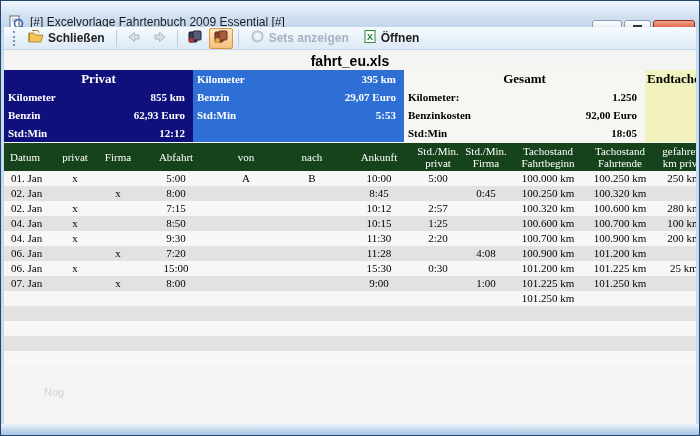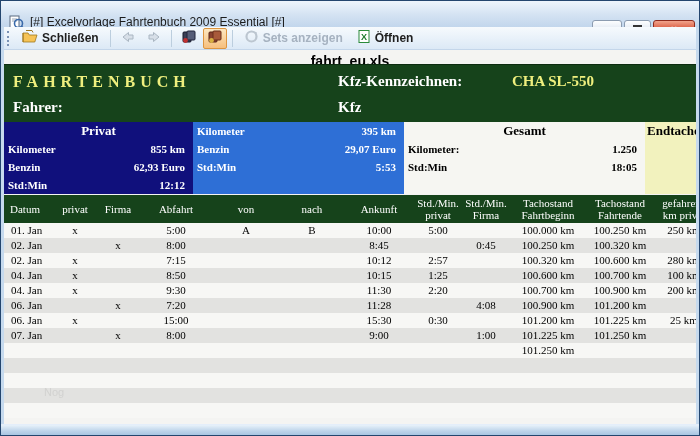--- a/index.html
+++ b/index.html
@@ -31,42 +31,42 @@
     width:42px;border-color:#8f2a1c;
     background:linear-gradient(#f2a48c,#df6a50 40%,#c23c28);
     color:#fff;font-weight:bold;font-size:11px;
   }
   .glyph-min{width:9px;height:3px;background:#333;margin-top:7px;}
   .glyph-max{width:9px;height:8px;border:2px solid #333;}
   
   .toolbar{
     height:23px;flex:none;margin:0 3px;display:flex;align-items:center;
     background:linear-gradient(#f6fafd,#dce9f6);
-    border-bottom:1px solid #c4d6ea;padding:0 2px;gap:2px;
+    border-bottom:1px solid #c4d6ea;padding:0 8px;gap:2px;
   }
   .grip{width:3px;height:15px;border-left:2px dotted #7a92b4;margin:0 4px 0 1px;}
   .tb-sep{width:1px;height:17px;background:#bccede;margin:0 3px;}
   .tb-btn{
     display:flex;align-items:center;gap:4px;border:1px solid transparent;
     background:transparent;padding:1px 5px;font-family:"Liberation Sans",sans-serif;
     font-size:12px;font-weight:700;color:#1e1e1e;height:21px;cursor:default;
   }
   .tb-btn.disabled{color:#a6b2c0;}
   .tb-icon{
     display:flex;align-items:center;justify-content:center;border:1px solid transparent;
     background:transparent;width:24px;height:21px;padding:0;cursor:default;
   }
   .tb-icon.selected{
     border:1px solid #dd9540;border-radius:2px;
     background:linear-gradient(#fde7c0,#f6bf7d);
   }
   
   .doc{flex:1;margin:0 3px;background:#f4f4f2;position:relative;overflow:hidden;}
   .filename{
-    height:14px;text-align:center;font-size:14px;font-weight:bold;color:#000;
+    height:20px;text-align:center;font-size:14px;font-weight:bold;color:#000;
     padding-top:3px;font-family:"Liberation Sans",sans-serif;
   }
   .green-header{
     height:58px;background:#16431b;border-top:1px solid #0c2c10;position:relative;
     color:#fff;font-family:"Liberation Serif","DejaVu Serif",serif;font-weight:bold;
   }
   .gh-title{
     position:absolute;left:9px;top:8px;font-size:16px;letter-spacing:5px;color:#efef7e;
   }
   .gh-kfz-label{position:absolute;left:334px;top:8px;font-size:15px;}
@@ -202,27 +202,20 @@
           <text x="7" y="10.5" font-size="9" font-weight="bold" fill="#1a7a2a" text-anchor="middle" font-family="Liberation Sans, sans-serif">X</text>
         </svg>
       </span>
       <span>Öffnen</span>
     </button>
   </div>
 
   <div class="doc">
     <div class="filename">fahrt_eu.xls</div>
 
-    <div class="green-header">
-      <span class="gh-title">FAHRTENBUCH</span>
-      <span class="gh-kfz-label">Kfz-Kennzeichnen:</span>
-      <span class="gh-kfz-value">CHA SL-550</span>
-      <span class="gh-fahrer">Fahrer:</span>
-      <span class="gh-kfz-short">Kfz</span>
-    </div>
 
     <div class="summary" id="summary">
         <div class="sum-col sum-privat">
           <div class="sum-title">Privat</div>
           <div class="sum-row">
             <span>Kilometer</span>
             <span>855 km</span>
           </div>
           <div class="sum-row">
             <span>Benzin</span>
@@ -245,20 +238,24 @@
           <div class="sum-row">
             <span>Std:Min</span>
             <span>5:53</span>
           </div>
         </div>
         <div class="sum-col sum-gesamt">
           <div class="sum-title">Gesamt</div>
           <div class="sum-row">
             <span>Kilometer:</span>
             <span>1.250</span>
+          </div>
+          <div class="sum-row">
+            <span>Benzinkosten</span>
+            <span>92,00 Euro</span>
           </div>
           <div class="sum-row">
             <span>Std:Min</span>
             <span>18:05</span>
           </div>
         </div>
         <div class="sum-col sum-endtacho">
           <div class="sum-title">Endtacho</div>
         </div>
       </div>

